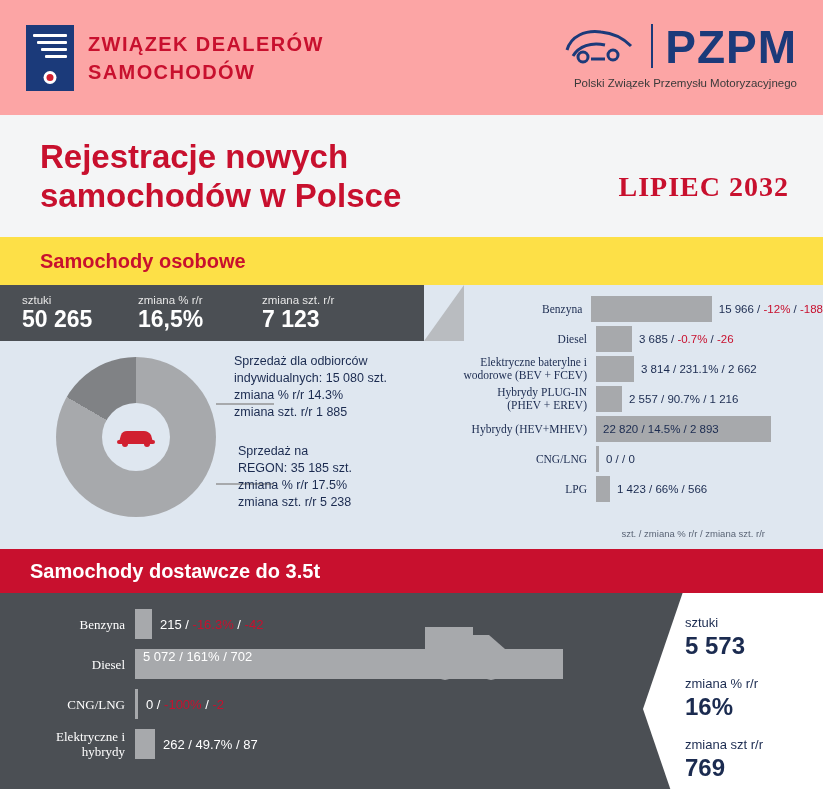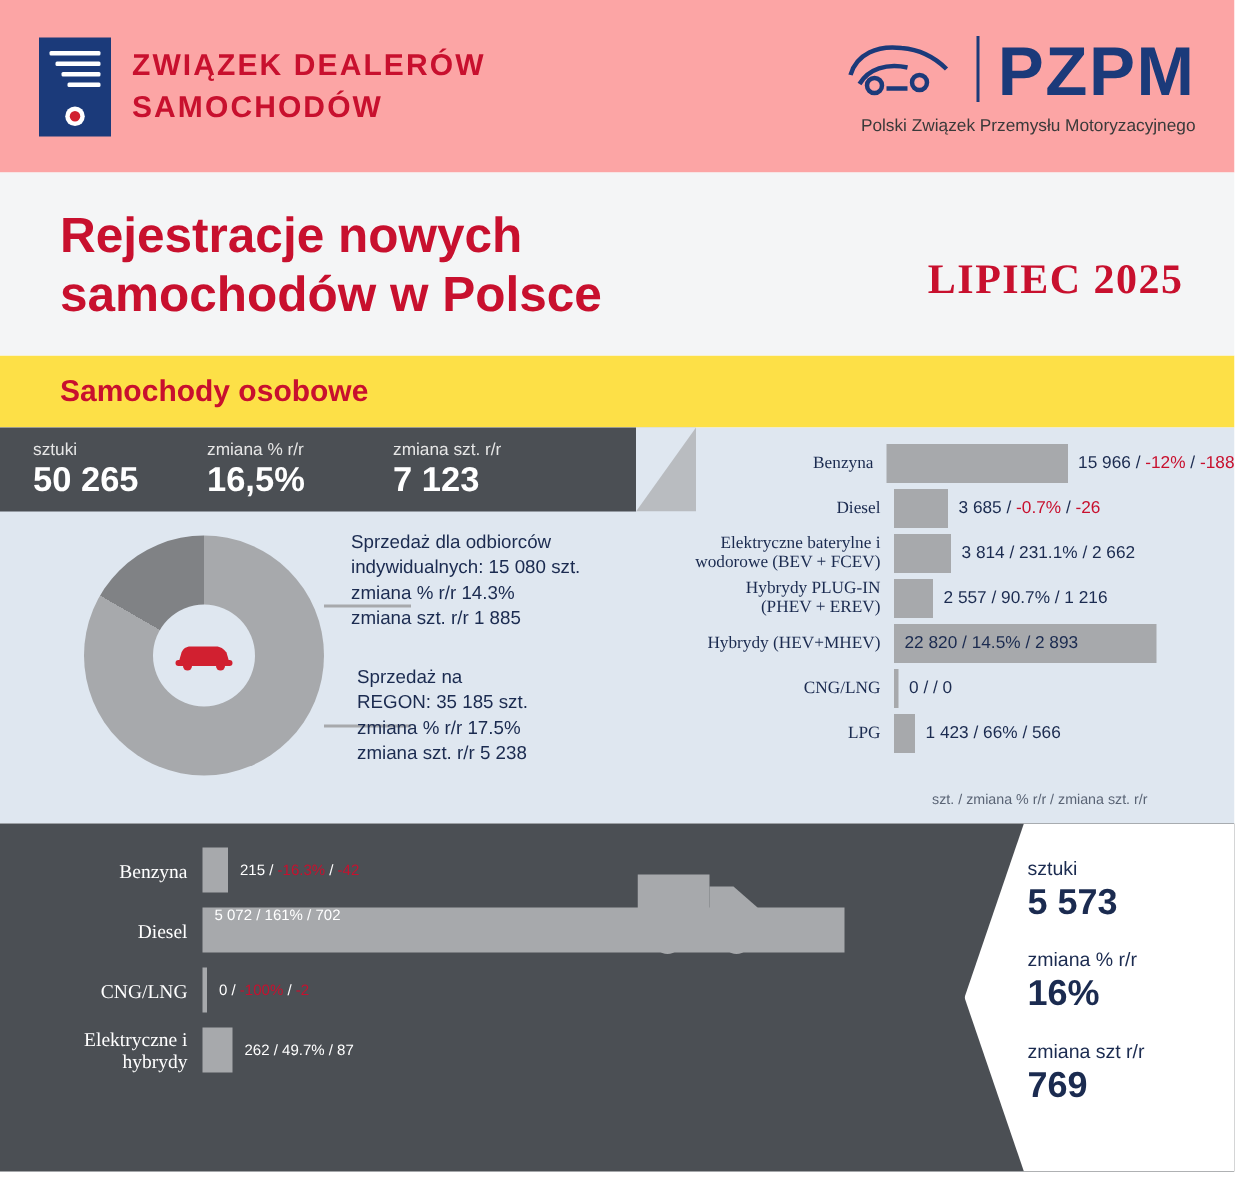--- a/index.html
+++ b/index.html
@@ -133,21 +133,21 @@
 
   
   .body-dostawcze { position: relative; height: 232px; background: #4b4f54; }
   .lcv-rows { position: absolute; left: 0; top: 14px; width: 640px; }
   .lrow { display: flex; align-items: center; height: 34px; margin-bottom: 6px; }
   .lrow .llabel {
     width: 135px; text-align: right; padding-right: 10px;
     font-size: 13px; color: #ffffff; font-family: "Liberation Serif", serif; line-height: 15px;
   }
   .lrow .lbar { height: 30px; background: #a7a9ac; }
-  .lrow .ltext { font-size: 10px; color: #ffffff; white-space: nowrap; padding-left: 8px; }
+  .lrow .ltext { font-size: 13px; color: #ffffff; white-space: nowrap; padding-left: 8px; }
 
   .truck { position: absolute; left: 425px; top: 28px; }
   .side-panel {
     position: absolute; right: 0; top: 0; width: 180px; height: 232px;
     background: #ffffff; color: #1b2b50;
     clip-path: polygon(22% 0, 100% 0, 100% 100%, 22% 100%, 0 50%);
     padding: 22px 0 0 42px;
   }
   .side-panel .slbl { font-size: 13px; color: #1b2b50; }
   .side-panel .sval { font-size: 24px; font-weight: bold; color: #1b2b50; line-height: 32px; margin-bottom: 14px; }
@@ -192,21 +192,21 @@
       </div>
       <div class="pzpm-sub">Polski Związek Przemysłu Motoryzacyjnego</div>
     </div>
   </div>
 
   <div class="titlebar">
     <div class="main-title">
       <div>Rejestracje nowych</div>
       <div>samochodów w Polsce</div>
     </div>
-    <div class="month">LIPIEC 2025</div>
+    <div class="month">LIPIEC 2032</div>
   </div>
 
   <div class="sec-osobowe">
     <h2>Samochody osobowe</h2>
   </div>
 
   <div class="body-osobowe">
 
     <div class="stats-dark">
       <div class="stat s1">
@@ -293,20 +293,23 @@
           <div class="rlabel" style="white-space:pre-line">LPG</div>
           <div class="rbar" style="width:14px"></div>
           <div class="rtext"><span>1 423</span> / <span>66%</span> / <span>566</span></div>
         </div>
 
       </div>
       <div class="footnote">szt. / zmiana % r/r / zmiana szt. r/r</div>
     </div>
   </div>
 
+  <div class="sec-dostawcze">
+    <h2>Samochody dostawcze do 3.5t</h2>
+  </div>
 
   <div class="body-dostawcze">
 
     <div class="truck">
       <svg width="90" height="62" viewBox="0 0 90 62">
         <rect x="0" y="6" width="48" height="34" fill="#a7a9ac"></rect>
         <path d="M48 14 H64 L80 28 V40 H48 Z" fill="#a7a9ac"></path>
         <rect x="0" y="40" width="80" height="6" fill="#a7a9ac"></rect>
         <circle cx="20" cy="50" r="9" fill="#a7a9ac"></circle>
         <circle cx="66" cy="50" r="9" fill="#a7a9ac"></circle>

